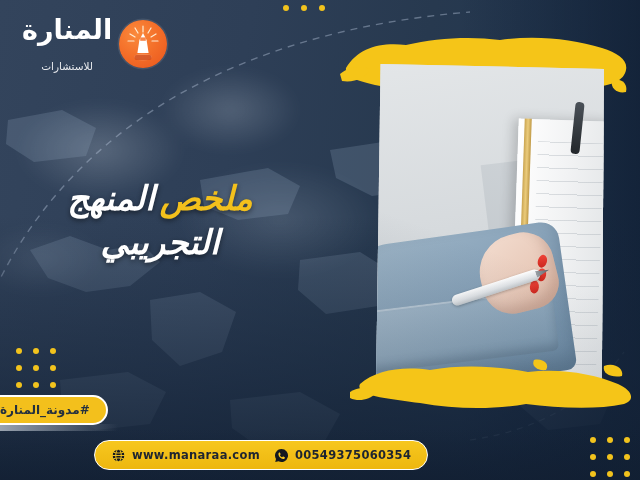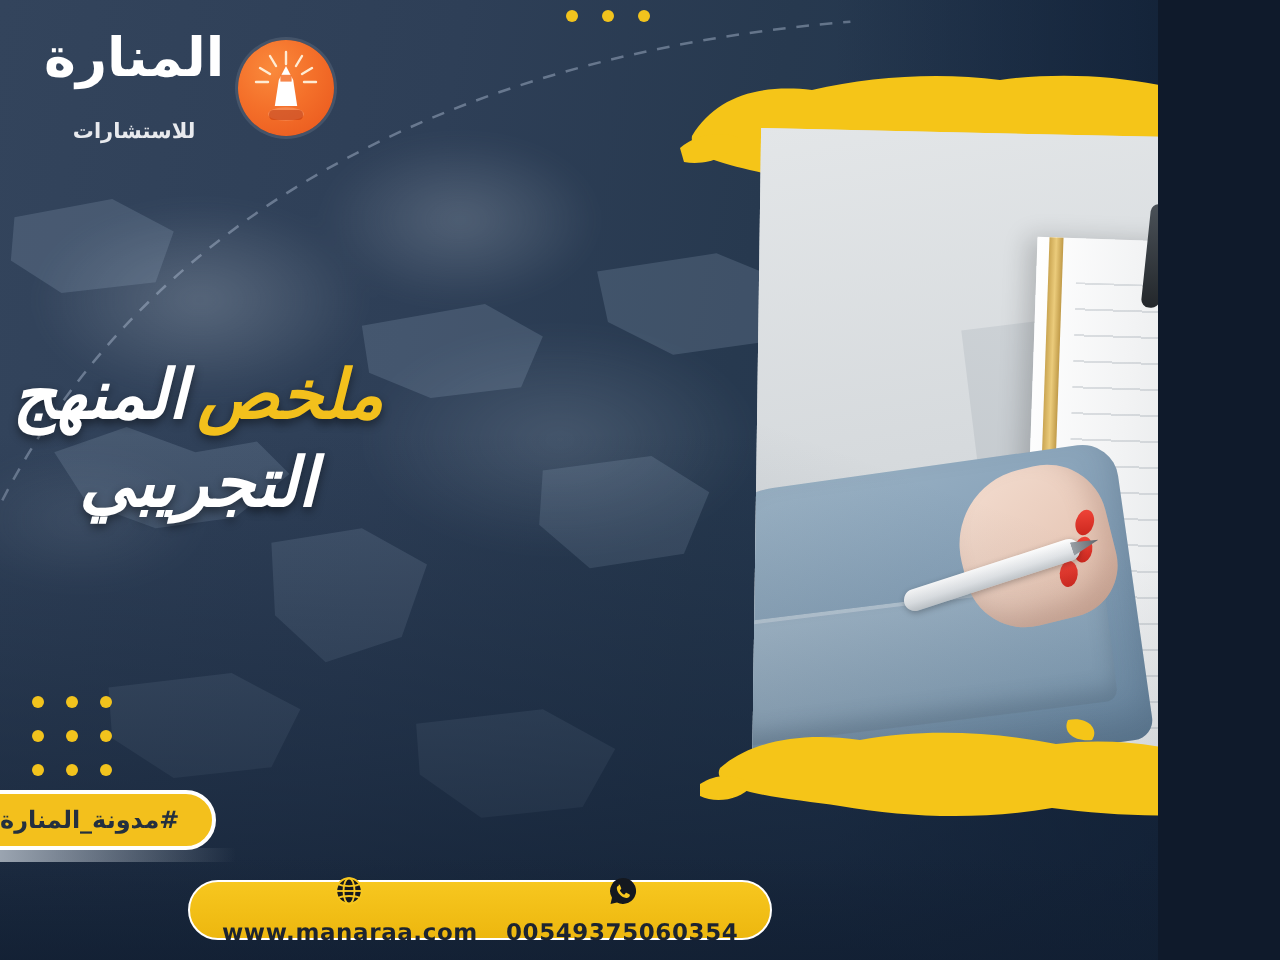--- a/index.html
+++ b/index.html
@@ -7,21 +7,21 @@
 
   html, body {
     width: 640px; height: 480px;
     background: #0f1a2b;
     font-family: "DejaVu Sans", "Liberation Sans", sans-serif;
     overflow: hidden;
   }
 
   .poster {
     position: relative;
-    width: 579px; height: 480px;
+    width: 640px; height: 480px;
     overflow: hidden;
     background: #2b3b52;
   }
 
   
   .bg-base {
     position: absolute; inset: 0;
     background:
       linear-gradient(100deg, #33445c 0%, #2e3f57 35%, #27394f 60%, #1d3350 100%);
   }
@@ -62,21 +62,21 @@
     background: radial-gradient(circle at 36% 30%, #fa8a3c 0%, #f4702a 45%, #e8551c 100%);
     box-shadow: 0 0 0 1.5px rgba(255,255,255,.10);
     position: relative; flex: 0 0 auto;
   }
   .logo-text { line-height: 1; text-align: center; }
   .logo-title {
     font-size: 27px; font-weight: 700; color: #ffffff;
     letter-spacing: .5px; display: block;
   }
   .logo-sub {
-    font-size: 10.5px; font-weight: 700; color: #e8eaee;
+    font-size: 10.5px; font-weight: 400; color: #e8eaee;
     display: block; margin-top: 18px; letter-spacing: .6px;
   }
 
   
   .headline {
     position: absolute; right: 330px; top: 176px;
     width: 300px; text-align: center; direction: rtl;
     line-height: 1.30;
   }
   .headline .ln { display: block; white-space: nowrap; font-style: italic; }
@@ -222,21 +222,21 @@
 
   
   .contact-bar {
     position: absolute; left: 94px; top: 440px;
     height: 30px; padding: 0 16px;
     display: flex; align-items: center; gap: 14px;
     background: linear-gradient(180deg, #f7c71f, #edb70f);
     border: 1.5px solid #ffffff;
     border-radius: 16px;
   }
-  .contact-item { display: flex; align-items: center; gap: 6px; flex-direction: column; }
+  .contact-item { display: flex; align-items: center; gap: 6px; }
   .contact-item .txt {
     font-size: 11.5px; font-weight: 700; color: #1d2430;
     letter-spacing: .3px; white-space: nowrap;
   }
   .ic { width: 15px; height: 15px; flex: 0 0 auto; display: block; }
 
   
   .footer-strip {
     position: absolute; left: 0; right: 0; bottom: 0; height: 52px;
     background: linear-gradient(180deg, rgba(17,30,49,.0), rgba(17,30,49,.55));

